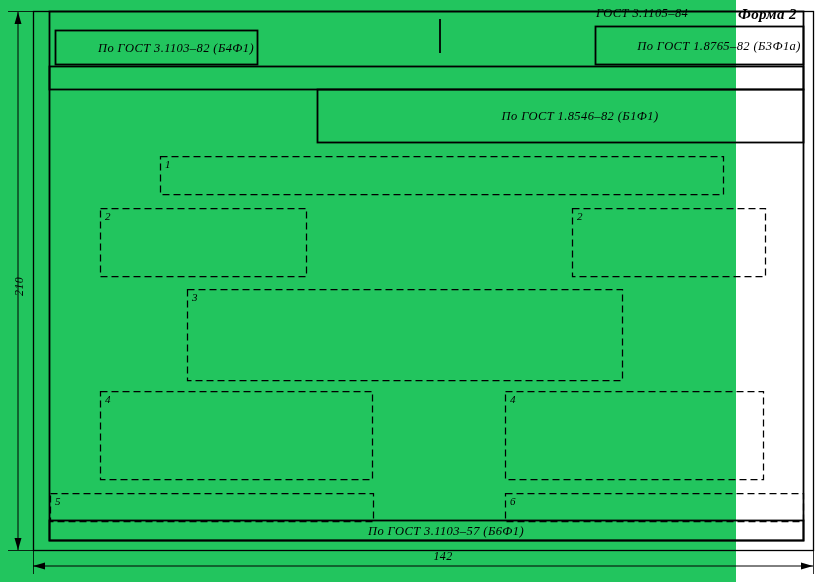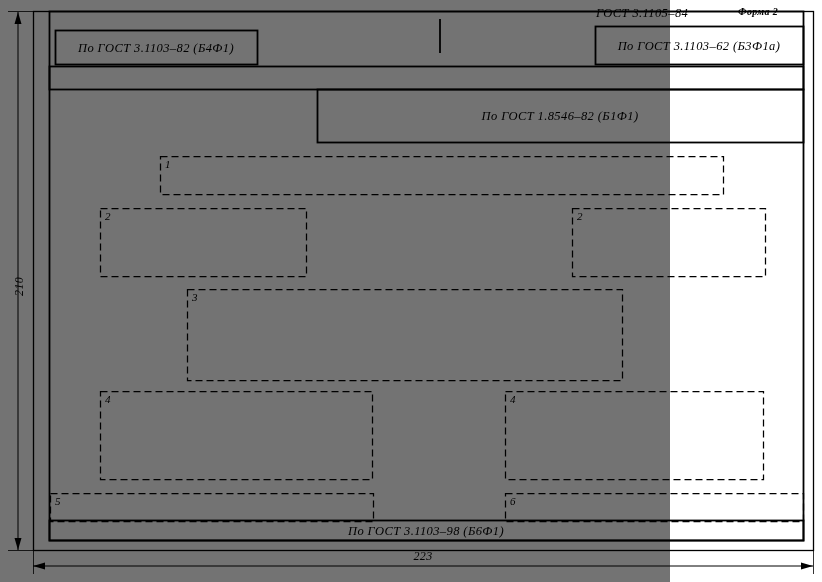--- a/index.html
+++ b/index.html
@@ -1,39 +1,39 @@
 <!DOCTYPE html>
 <html><head>
 <meta charset="utf-8">
 <style>
   html,body{margin:0;padding:0;background:#ffffff;}
   body{
     width:822px;height:582px;overflow:hidden;
     font-family:"Liberation Serif",serif;
     color:#000;
   }
-  #sheet{position:relative;width:670px;height:582px;background:#737373;}
+  #sheet{position:relative;width:736px;height:582px;background:#22c55e;}
   svg{display:block;position:absolute;top:0;left:0;}
 
   
   .lbl{
     position:absolute;
     font-family:"Liberation Serif",serif;
     font-style:italic;
     white-space:nowrap;
     color:#000;
     letter-spacing:.4px;
   }
   .lbl-box{font-size:12.5px;}
   .lbl-head{font-size:12.5px;}
-  .lbl-form{font-size:10px;font-weight:bold;}
+  .lbl-form{font-size:15px;font-weight:bold;}
   .lbl-zone{font-size:11px;}
   .lbl-dim{font-size:12px;}
   .rot{transform:rotate(-90deg);transform-origin:left top;}
-  .center{transform:translateX(-50%);}
+  .center{transform:translateX(-50%);margin-left:20px;}
 </style>
 </head>
 <body>
 
 <div id="sheet">
 
   <svg width="822" height="582" viewBox="0 0 822 582">
 
     <g fill="none" stroke="#000">
       <rect x="33.5" y="11.5" width="780" height="539" stroke-width="1.3"></rect>
@@ -95,28 +95,28 @@
       </g>
 
   </svg>
 
   <div class="lbl lbl-head" style="left:596px;top:6px;">ГОСТ 3.1105–84</div>
 
   <div class="lbl lbl-form" style="left:738px;top:6px;">Форма 2</div>
 
   <div class="lbl lbl-box center" style="left:156px;top:41px;">По ГОСТ 3.1103–82 (Б4Ф1)</div>
 
-  <div class="lbl lbl-box center" style="left:699px;top:39px;">По ГОСТ 3.1103–62 (Б3Ф1а)</div>
+  <div class="lbl lbl-box center" style="left:699px;top:39px;">По ГОСТ 1.8765–82 (Б3Ф1а)</div>
 
 
   <div class="lbl lbl-box center" style="left:560px;top:109px;">По ГОСТ 1.8546–82 (Б1Ф1)</div>
 
-  <div class="lbl lbl-box center" style="left:426px;top:524px;">По ГОСТ 3.1103–98 (Б6Ф1)</div>
+  <div class="lbl lbl-box center" style="left:426px;top:524px;">По ГОСТ 3.1103–57 (Б6Ф1)</div>
 
-  <div class="lbl lbl-dim center" style="left:423px;top:549px;">223</div>
+  <div class="lbl lbl-dim center" style="left:423px;top:549px;">142</div>
 
   <div class="lbl lbl-dim rot" style="left:12px;top:296px;">210</div>
 
   <div id="zone-numbers">
       <div class="lbl lbl-zone" style="left: 165px; top: 158px;">1</div>
       <div class="lbl lbl-zone" style="left: 105px; top: 210px;">2</div>
       <div class="lbl lbl-zone" style="left: 577px; top: 210px;">2</div>
       <div class="lbl lbl-zone" style="left: 192px; top: 291px;">3</div>
       <div class="lbl lbl-zone" style="left: 105px; top: 393px;">4</div>
       <div class="lbl lbl-zone" style="left: 510px; top: 393px;">4</div>

